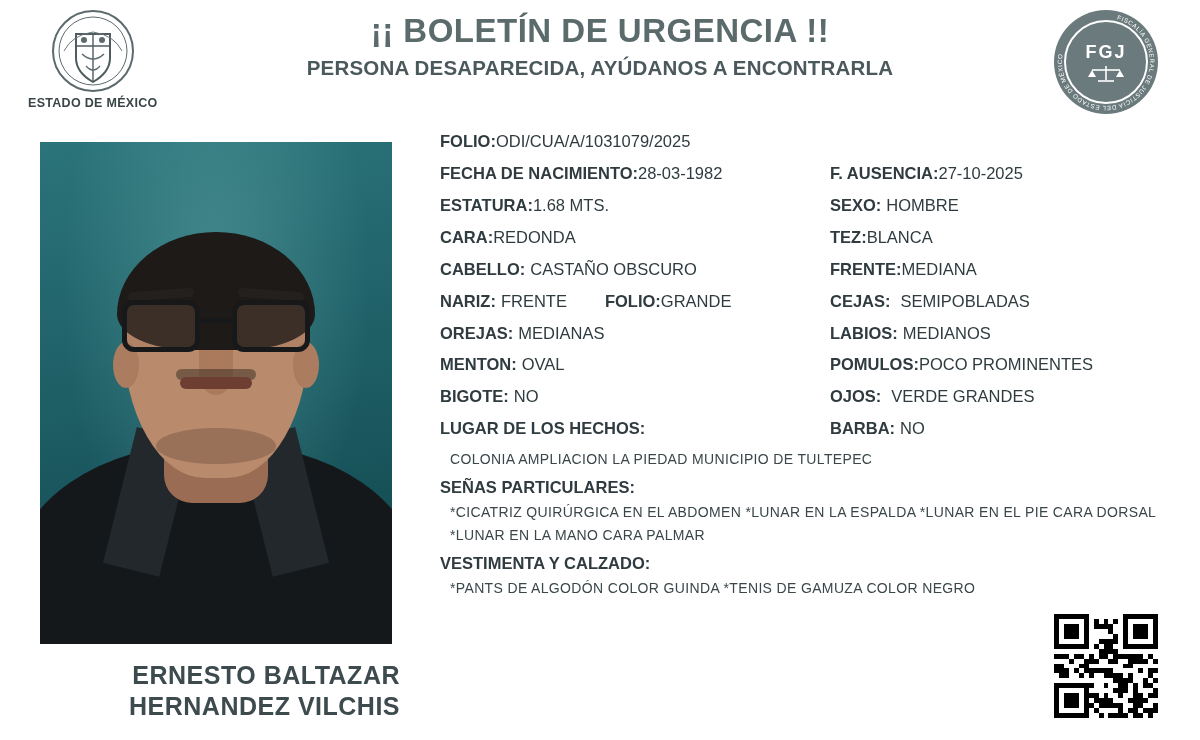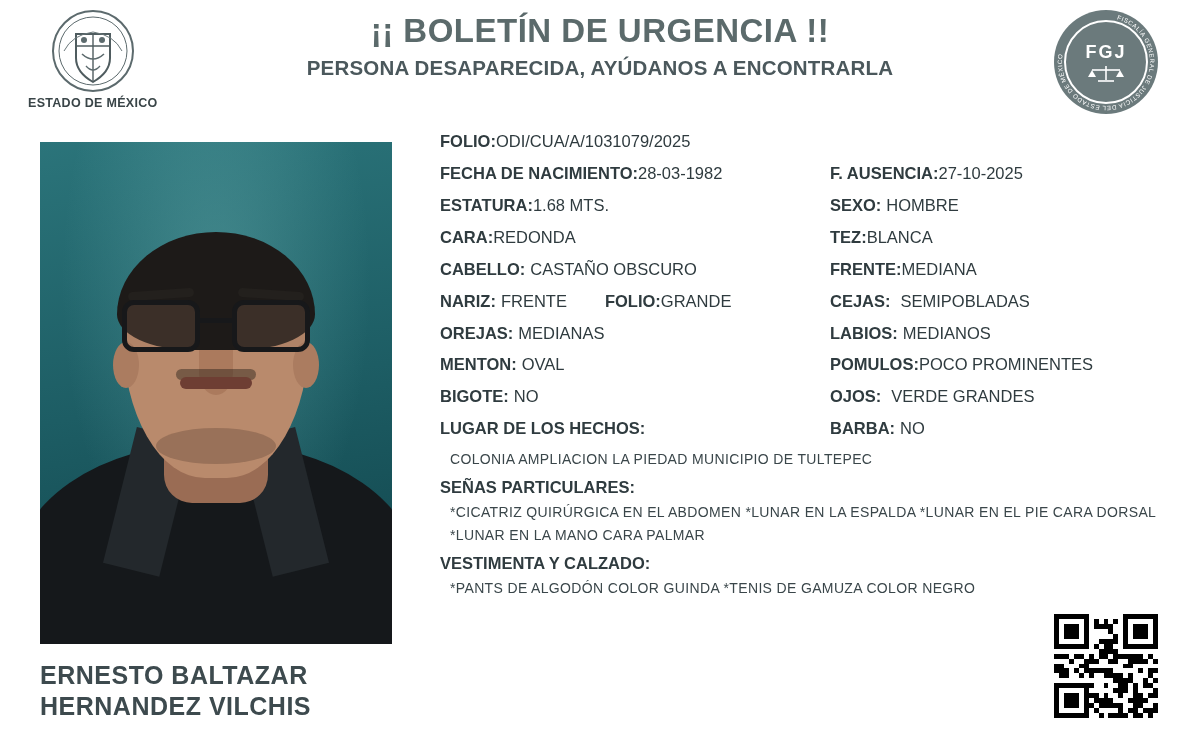--- a/index.html
+++ b/index.html
@@ -210,21 +210,21 @@
     background: rgba(40,30,25,0.45); border-radius: 6px;
   }
   .p-chin-shadow {
     position: absolute; left: 50%; transform: translateX(-50%);
     bottom: 6%;
     width: 120px; height: 36px;
     background: rgba(60,40,32,0.25); border-radius: 50%;
   }
   .photo-name {
     margin-top: 16px;
-    text-align: left;
+    text-align: right;
     font-size: 25px;
     font-weight: 700;
     line-height: 1.25;
     letter-spacing: 0.5px;
     color: #3d4a4e;
   }
 
   
   .data {
     position: absolute;

